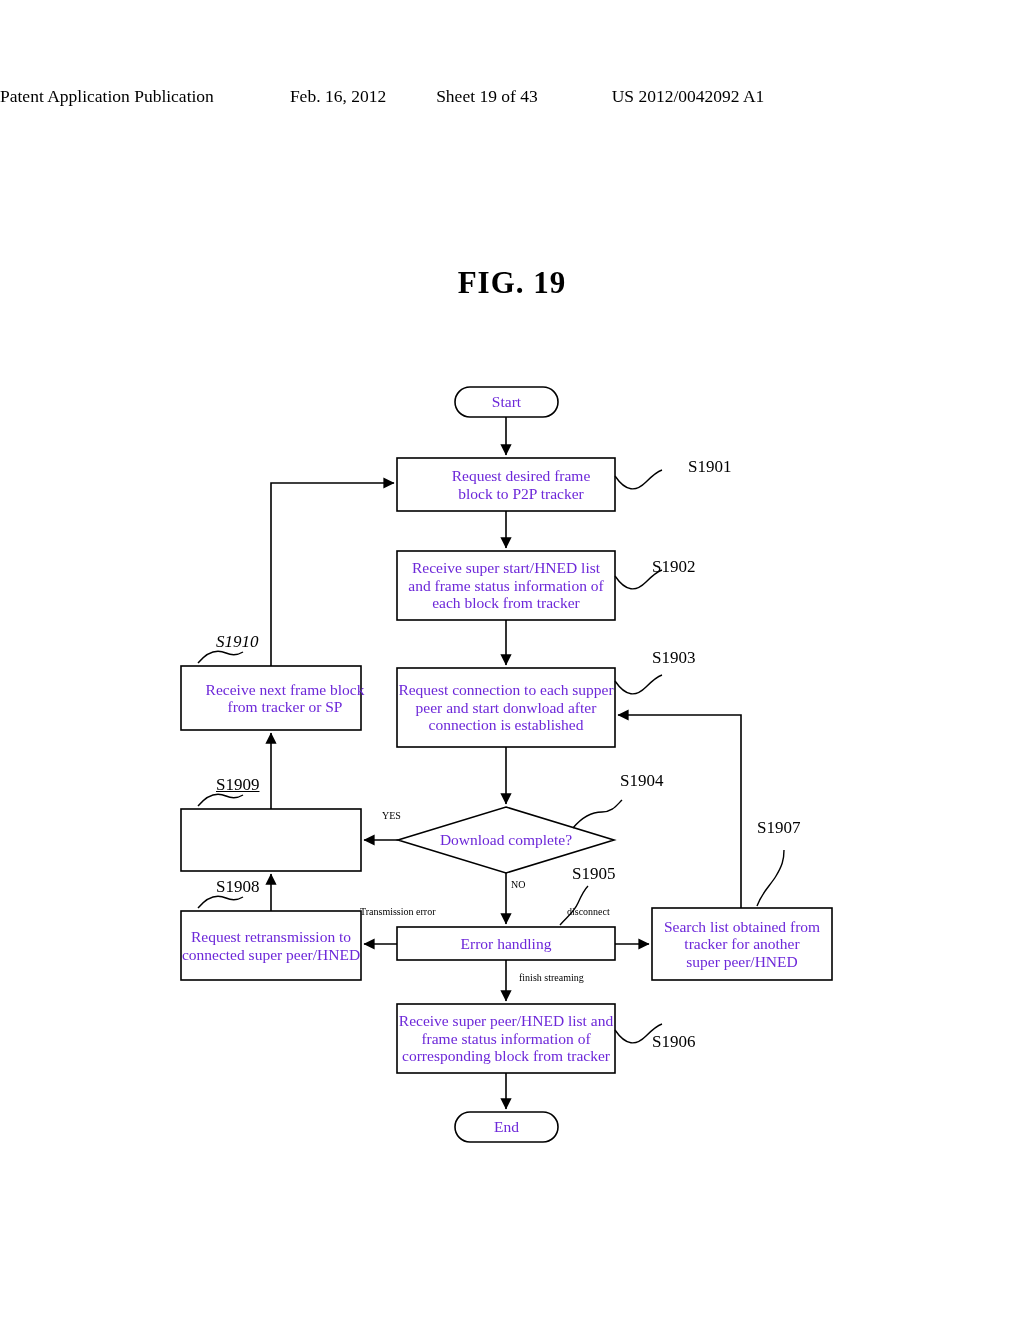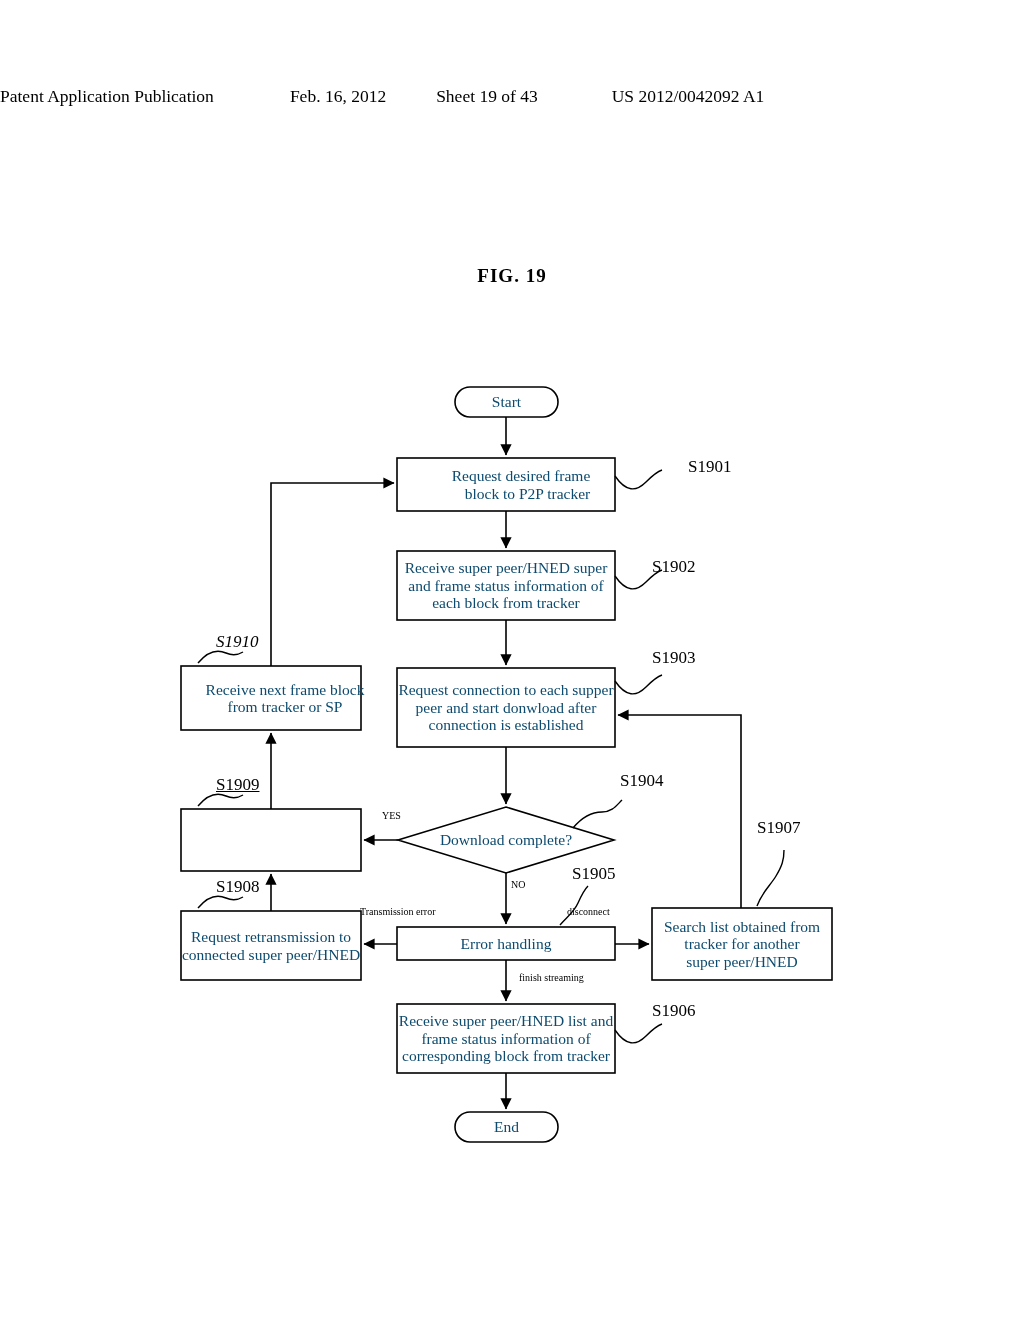--- a/index.html
+++ b/index.html
@@ -38,21 +38,21 @@
   #patent-header .gap-c { width: 34px; }
 
   
   #figure-title {
     position: absolute;
     left: 0;
     top: 265px;
     width: 1024px;
     text-align: center;
     font-weight: bold;
-    font-size: 19px;
+    font-size: 31px;
     letter-spacing: 1px;
   }
 
   
   #flowchart {
     position: absolute;
     left: 0;
     top: 0;
     width: 1024px;
     height: 1320px;
@@ -68,21 +68,21 @@
   
   .node-label {
     position: absolute;
     display: flex;
     align-items: center;
     justify-content: center;
     text-align: center;
     font-size: 15.5px;
     line-height: 1.12;
     font-family: "Liberation Serif", serif;
-    color: #0c4a6e;
+    color: #6d28d9;
     pointer-events: none;
   }
 
   .step-id {
     position: absolute;
     font-size: 17px;
     font-family: "Liberation Serif", serif;
     white-space: nowrap;
   }
 
@@ -175,30 +175,30 @@
       <path d="M 198 908 C 208 896, 217 894, 226 898 C 233 901, 238 900, 243 897" stroke-width="1.4"></path>
       <path d="M 198 806 C 208 794, 217 792, 226 796 C 233 799, 238 798, 243 795" stroke-width="1.4"></path>
       <path d="M 198 663 C 208 651, 217 649, 226 653 C 233 656, 238 655, 243 652" stroke-width="1.4"></path>
     </g>
   </svg>
 
   <div class="node-label" style="left:455px; top:387px; width:103px; height:30px;">Start</div>
 
   <div class="node-label" style="left:455px; top:1112px; width:103px; height:30px;">End</div>
 
-  <div class="node-label" style="left:397px; top:458px; width:248px; height:53px;text-align:right;">
+  <div class="node-label" style="left:397px; top:458px; width:248px; height:53px;">
     <div>
       <div>Request desired frame</div>
       <div>block to P2P tracker</div>
     </div>
   </div>
 
   <div class="node-label" style="left:397px; top:551px; width:218px; height:69px;">
     <div>
-      <div>Receive super peer/HNED super</div>
+      <div>Receive super start/HNED list</div>
       <div>and frame status information of</div>
       <div>each block from tracker</div>
     </div>
   </div>
 
   <div class="node-label" style="left:397px; top:668px; width:218px; height:79px;">
     <div>
       <div>Request connection to each supper</div>
       <div>peer and start donwload after</div>
       <div>connection is established</div>
@@ -238,21 +238,21 @@
       <div>Receive next frame block</div>
       <div>from tracker or SP</div>
     </div>
   </div>
 
   <div class="step-id" style="left:652px; top:457px;margin-left:36px;">S1901</div>
   <div class="step-id" style="left:652px; top:557px;">S1902</div>
   <div class="step-id" style="left:652px; top:648px;">S1903</div>
   <div class="step-id" style="left:620px; top:771px;">S1904</div>
   <div class="step-id" style="left:572px; top:864px;">S1905</div>
-  <div class="step-id" style="left:652px; top:1001px;">S1906</div>
+  <div class="step-id" style="left:652px; top:1032px;">S1906</div>
   <div class="step-id" style="left:757px; top:818px;">S1907</div>
   <div class="step-id" style="left:216px; top:877px;">S1908</div>
   <div class="step-id" style="left:216px; top:775px;text-decoration:underline;">S1909</div>
   <div class="step-id" style="left:216px; top:632px;font-style:italic;">S1910</div>
 
   <div class="edge-label" style="left:382px; top:810px;">YES</div>
   <div class="edge-label" style="left:511px; top:879px;">NO</div>
   <div class="edge-label" style="left:360px; top:906px;">Transmission error</div>
   <div class="edge-label" style="left:567px; top:906px;">disconnect</div>
   <div class="edge-label" style="left:519px; top:972px;">finish streaming</div>

